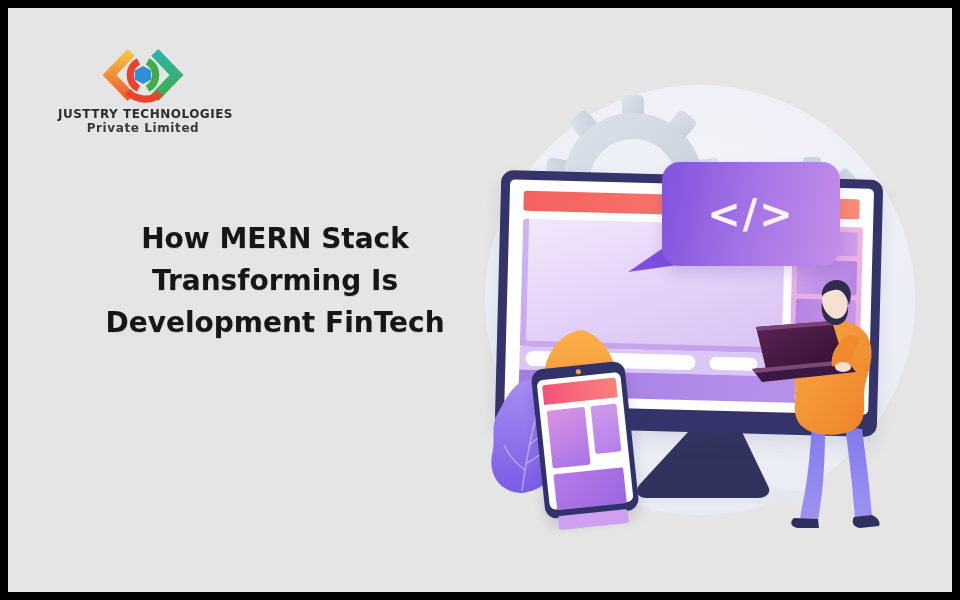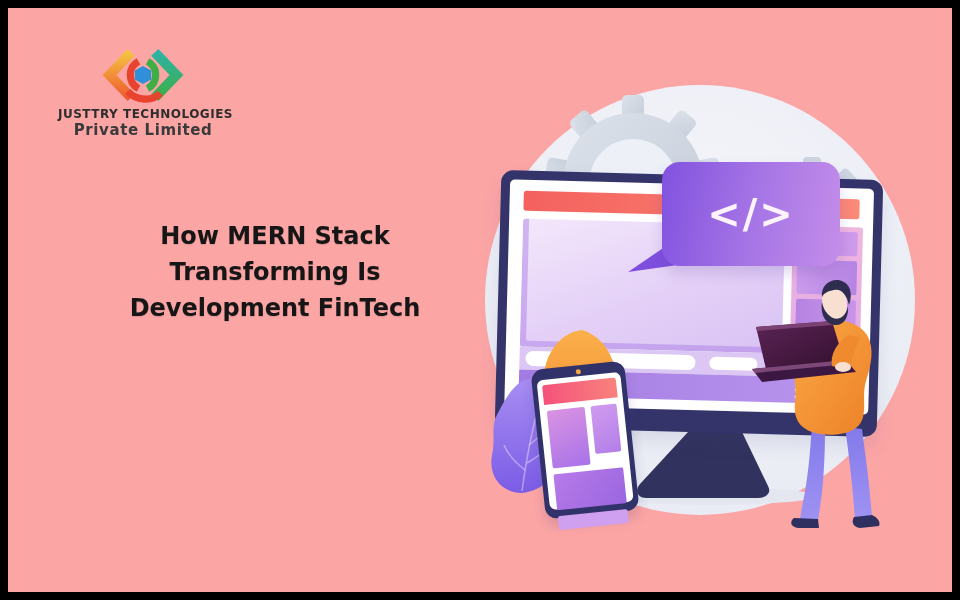--- a/index.html
+++ b/index.html
@@ -1,30 +1,30 @@
 <!DOCTYPE html>
 <html><head>
 <meta charset="utf-8">
 <style>
   html,body{margin:0;padding:0;}
   body{width:960px;height:600px;overflow:hidden;background:#fff;
        font-family:"DejaVu Sans","Liberation Sans",sans-serif;}
-  .canvas{position:relative;width:960px;height:600px;background:#fca5a5;
+  .canvas{position:relative;width:960px;height:600px;background:#e5e5e5;
           box-shadow:inset 0 0 0 8px #000;}
 
   
   .logo{position:absolute;left:58px;top:46px;width:170px;text-align:center;}
   .logo svg{display:block;margin:0 auto;}
   .logo-company{margin-top:3px;font-size:12px;font-weight:bold;color:#2d2d2d;
                 letter-spacing:.5px;white-space:nowrap;}
-  .logo-sub{font-size:15px;font-weight:bold;color:#3a3a3a;letter-spacing:.6px;text-align:center;}
+  .logo-sub{font-size:12px;font-weight:bold;color:#3a3a3a;letter-spacing:.6px;text-align:center;}
 
   
   .headline{position:absolute;left:70px;top:218px;width:410px;text-align:center;
-            font-size:24px;font-weight:bold;line-height:1.5;color:#161616;
+            font-size:28px;font-weight:bold;line-height:1.5;color:#161616;
             text-shadow:0 1px 1px rgba(0,0,0,.12);}
 
   
   .illo{position:absolute;left:480px;top:80px;width:445px;height:460px;}
   .abs{position:absolute;}
   .circle-bg{left:5px;top:5px;width:430px;height:430px;border-radius:50%;
              background:radial-gradient(circle at 50% 32%,#f4f5fa 0%,#ebedf5 70%,#e7eaf3 100%);}
 
   
   .monitor{left:18px;top:95px;width:382px;height:257px;background:#34346b;

